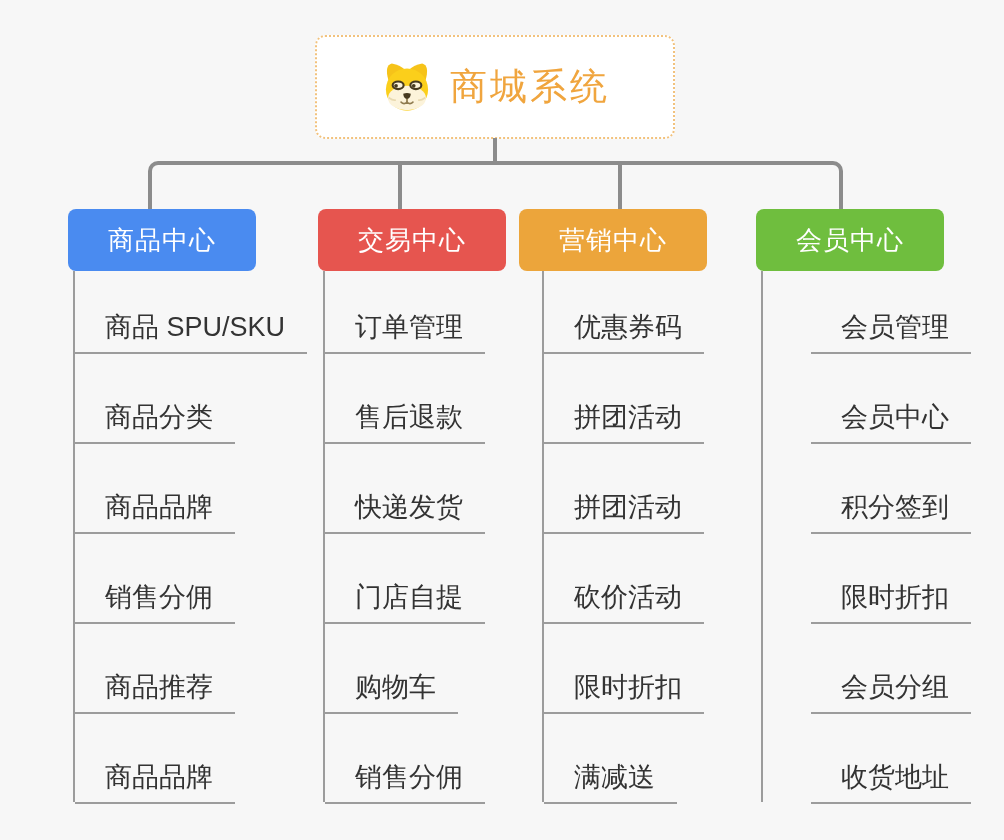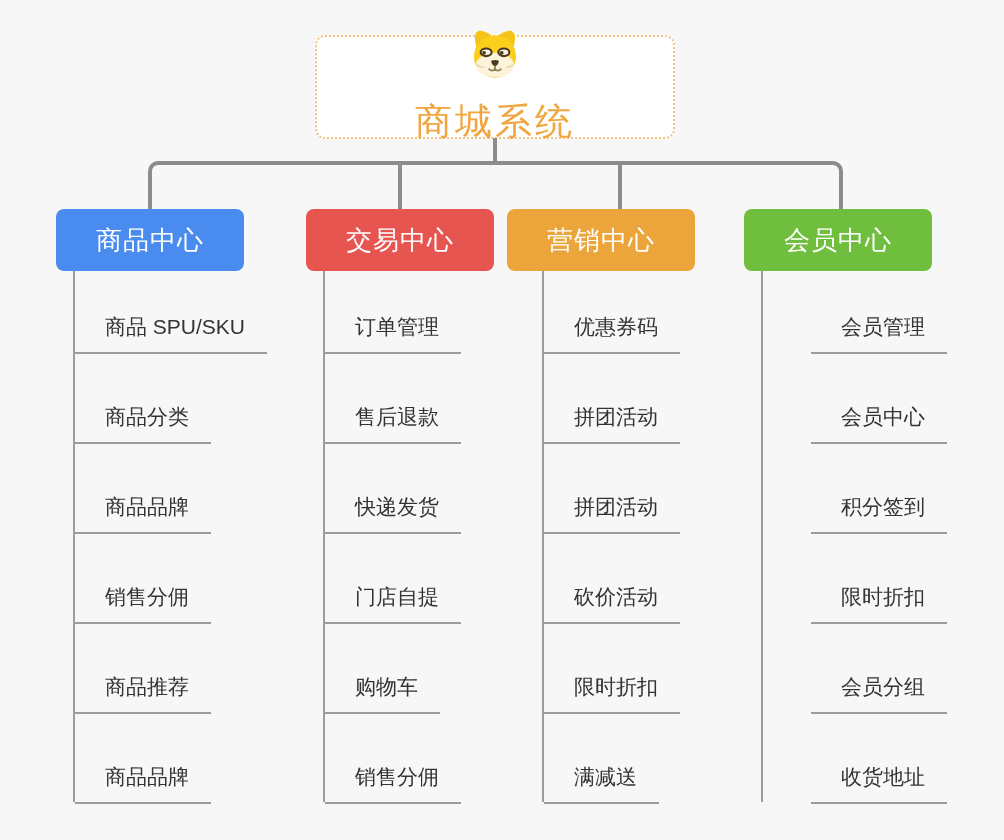--- a/index.html
+++ b/index.html
@@ -21,21 +21,20 @@
   .root-node{
     position:absolute;
     left:315px;top:35px;
     width:360px;height:104px;
     background:#ffffff;
     border:2px dotted #f2c27d;
     border-radius:10px;
     box-sizing:border-box;
     display:flex;align-items:center;justify-content:center;
     gap:16px;
-    flex-direction:column;
   }
   .root-title{
     font-size:37px;
     font-weight:500;
     letter-spacing:3px;
     color:#f0a53e;
     white-space:nowrap;
   }
   .dog-icon{width:54px;height:54px;flex:0 0 auto;}
 
@@ -64,20 +63,21 @@
     position:absolute;
     top:209px;
     width:188px;height:62px;
     border-radius:8px;
     display:flex;align-items:center;justify-content:center;
     color:#ffffff;
     font-size:26px;
     letter-spacing:1px;
     white-space:nowrap;
     cursor:default;
+    margin-left:12px;
   }
   .b0{left:56px;}
   .b1{left:306px;}
   .b2{left:507px;}
   .b3{left:744px;}
 
   
   .column{
     position:absolute;
     top:271px;
@@ -88,21 +88,21 @@
     display:flex;
     flex-direction:column;
     align-items:flex-start;
   }
   .c0{left:73px;}
   .c1{left:323px;}
   .c2{left:542px;}
   .c3{left:761px;padding-left:48px;}
   .leaf{
     margin-top:48px;
-    font-size:21px;
+    font-size:27px;
     line-height:30px;
     color:#333333;
     padding:0 22px 10px 30px;
     border-bottom:2px solid var(--line-thin);
     white-space:nowrap;
   }
   .leaf:first-child{margin-top:41px;}
 </style>
 </head>
 <body>

